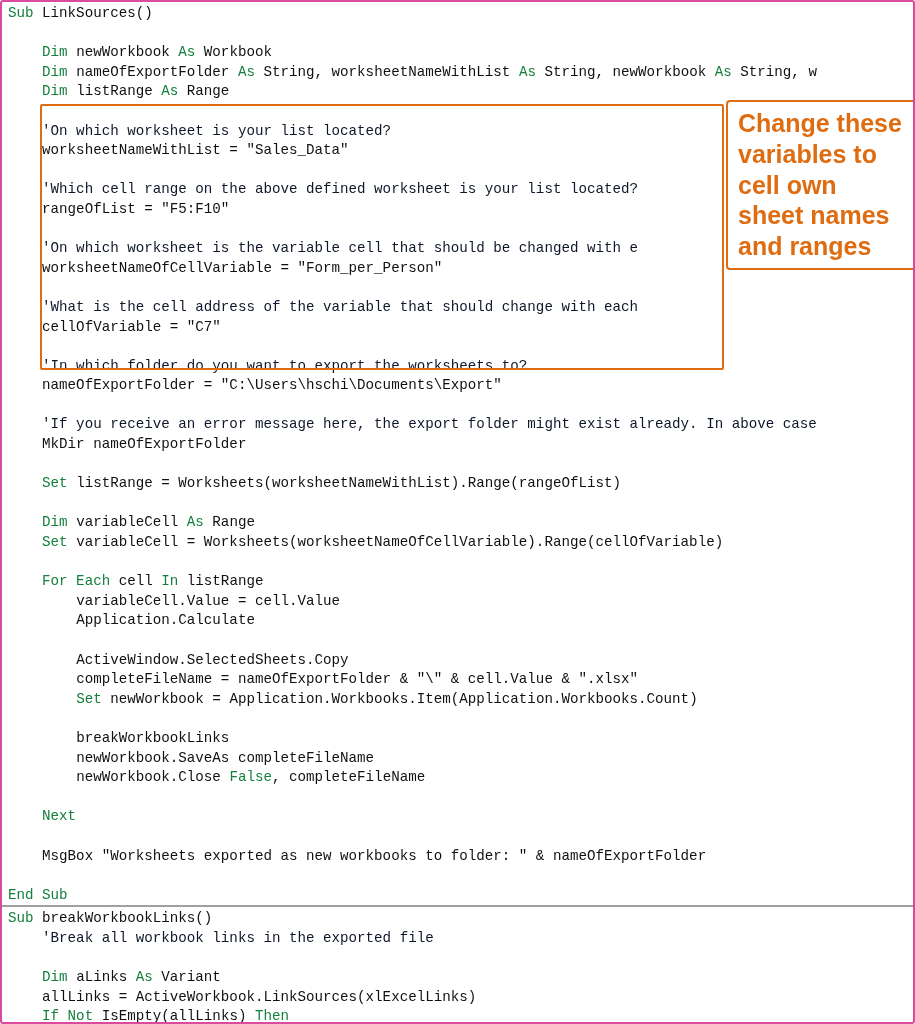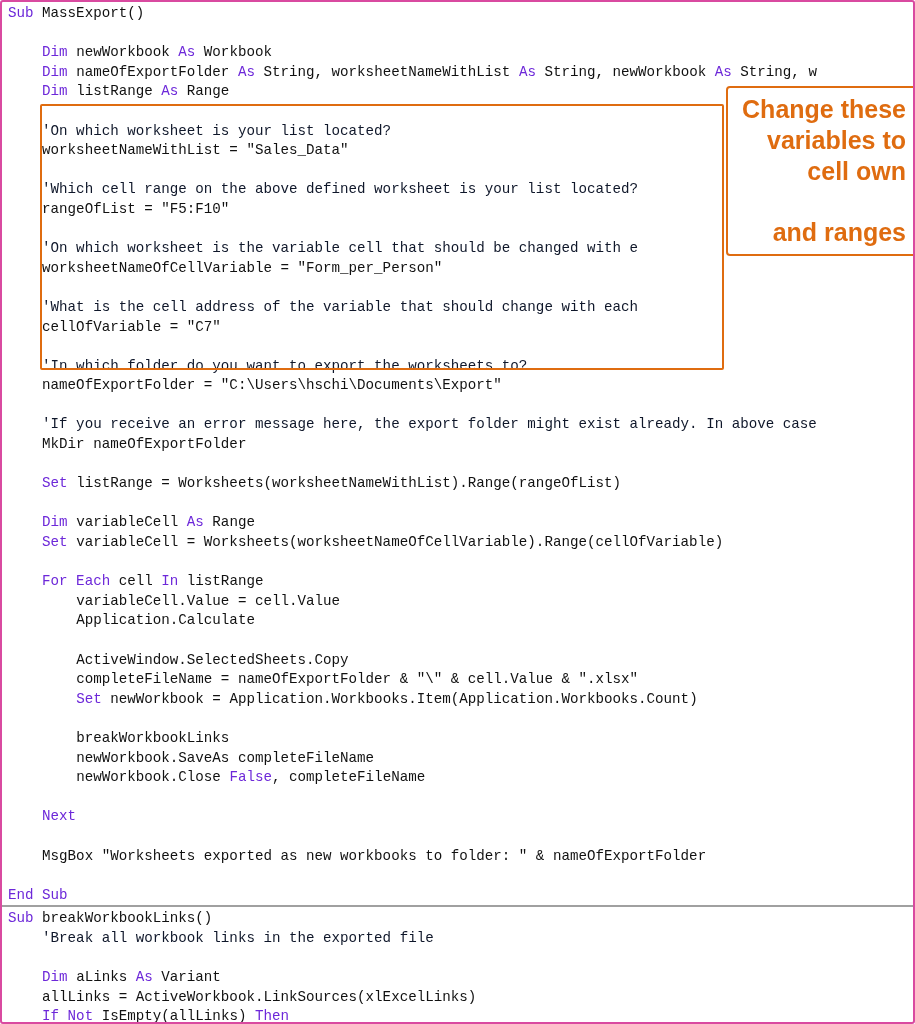--- a/index.html
+++ b/index.html
@@ -18,21 +18,21 @@
     font-family: Consolas, "Courier New", monospace;
     font-size: 14.2px;
     line-height: 19.6px;
     overflow: hidden;
   }
   .code {
     white-space: pre;
     color: #111;
     padding: 2px 0 0 6px;
   }
-  .kw      { color: #6d28d9; }   
+  .kw      { color: #15803d; }   
   .comment { color: #0f172a; }
 
   .panel {
     width: 100%;
   }
   .divider {
     border-top: 2px solid #a0a0a0;
     width: 100%;
     height: 0;
     margin: 0;
@@ -67,21 +67,21 @@
     filter: blur(0.2px);
     pointer-events: none;
   }
 </style>
 </head>
 <body>
 
 <div class="viewport">
 
   <div class="panel">
-    <div class="code"><span class="kw">Sub</span><span> MassExport()</span>
+    <div class="code"><span class="kw">Sub</span><span> LinkSources()</span>
 <span></span>
 <span>    </span><span class="kw">Dim </span><span>newWorkbook </span><span class="kw">As </span><span>Workbook</span>
 <span>    </span><span class="kw">Dim </span><span>nameOfExportFolder </span><span class="kw">As </span><span>String</span><span>, worksheetNameWithList </span><span class="kw">As </span><span>String</span><span>, newWorkbook </span><span class="kw">As </span><span>String</span><span>, w</span>
 <span>    </span><span class="kw">Dim </span><span>listRange </span><span class="kw">As </span><span>Range</span>
 <span></span>
 <span>    </span><span class="comment">'On which worksheet is your list located?</span>
 <span>    </span><span>worksheetNameWithList = "Sales_Data"</span>
 <span></span>
 <span>    </span><span class="comment">'Which cell range on the above defined worksheet is your list located?</span>
 <span>    </span><span>rangeOfList = "F5:F10"</span>
@@ -136,21 +136,21 @@
 
 
 
 <span></span>
 
 </div>
   </div>
 
   <div class="highlight-box" id="hlbox" style="left: 38px; top: 102px; width: 680px; height: 262px;"></div>
 
-  <div class="callout" id="callout" style="left: 730px; top: 88px; width: 168px; text-align: right;">
+  <div class="callout" id="callout" style="left: 730px; top: 102px; width: 168px;">
     <span>Change these</span><br>
     <span>variables to</span><br>
     <span>cell own</span><br>
-    <br>
+    <span>sheet names</span><br>
     <span>and ranges</span>
   </div>
 
 </div>
 
 </body></html>

